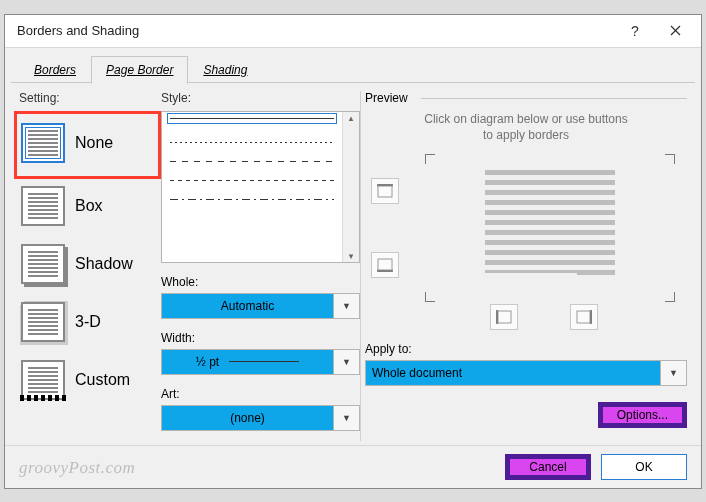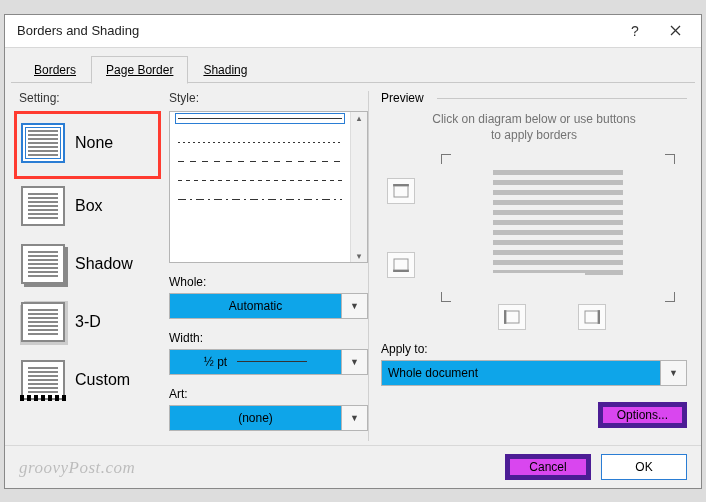--- a/index.html
+++ b/index.html
@@ -1,26 +1,26 @@
 <!DOCTYPE html>
 <html><head>
 <meta charset="utf-8">
 <style>
   * { box-sizing: border-box; font-family: "Segoe UI", Arial, sans-serif; }
   body { margin: 0; background: #ddd; display: flex; align-items: center; justify-content: center; height: 502px; width: 706px; }
   .dialog { width: 698px; height: 475px; background: #f0f0f0; border: 1px solid #888; display: flex; flex-direction: column; position: relative; }
   .titlebar { height: 34px; background: #fff; border-bottom: 1px solid #d8d8d8; display: flex; align-items: center; padding: 0 6px 0 12px; font-size: 13px; }
   .titlebar .title { flex: 1; color: #222; }
   .titlebar .winbtn { width: 40px; height: 28px; display: flex; align-items: center; justify-content: center; color: #333; font-size: 14px; }
-  .tabs { display: flex; padding-left: 14px; margin-top: 8px; position: relative; }
+  .tabs { display: flex; padding-left: 14px; margin-top: 8px; position: relative; font-style: italic; }
   .tabs::after { content: ""; position: absolute; bottom: 0; left: 6px; right: 6px; height: 1px; background: #c8c8c8; z-index: 0; }
   .tab { padding: 6px 14px; font-size: 12px; border: 1px solid transparent; border-bottom: none; position: relative; z-index: 1; cursor: default; }
   .tab .ul { text-decoration: underline; }
   .tab.active { background: #f0f0f0; border-color: #c8c8c8; border-bottom: 1px solid #f0f0f0; margin-bottom: -1px; }
-  .body { flex: 1; display: flex; padding: 8px 14px 4px 14px; gap: 8px; }
+  .body { flex: 1; display: flex; padding: 8px 14px 4px 14px; }
   .col-setting { width: 142px; display: flex; flex-direction: column; }
   .group-label { font-size: 12px; color: #333; margin-bottom: 6px; }
   .setting-item { display: flex; align-items: center; height: 54px; gap: 10px; margin-bottom: 4px; padding-left: 2px; }
   .setting-icon { width: 44px; height: 40px; border: 2px solid #888; background: #fff; display: flex; align-items: center; justify-content: center; position: relative; }
   .setting-icon.selected { border: 2px solid #2a7dd4; box-shadow: inset 0 0 0 2px #fff, inset 0 0 0 3px #2a7dd4; }
   .setting-icon .lines { width: 30px; height: 26px; background: repeating-linear-gradient(#888, #888 2px, transparent 2px, transparent 4px); }
   .setting-icon.shadow-ic { box-shadow: 3px 3px 0 #888; }
   .setting-icon.threeD { box-shadow: 3px 3px 0 #ccc, 3px -1px 0 #ccc, -1px 3px 0 #ccc; }
   .setting-icon.custom::after { content: ""; position: absolute; bottom: -3px; left: -3px; right: -3px; height: 6px; background: repeating-linear-gradient(90deg, #000 0 4px, transparent 4px 7px); }
   .highlight { border: 3px solid #ff3b30; padding: 2px; margin-left: -5px; }

